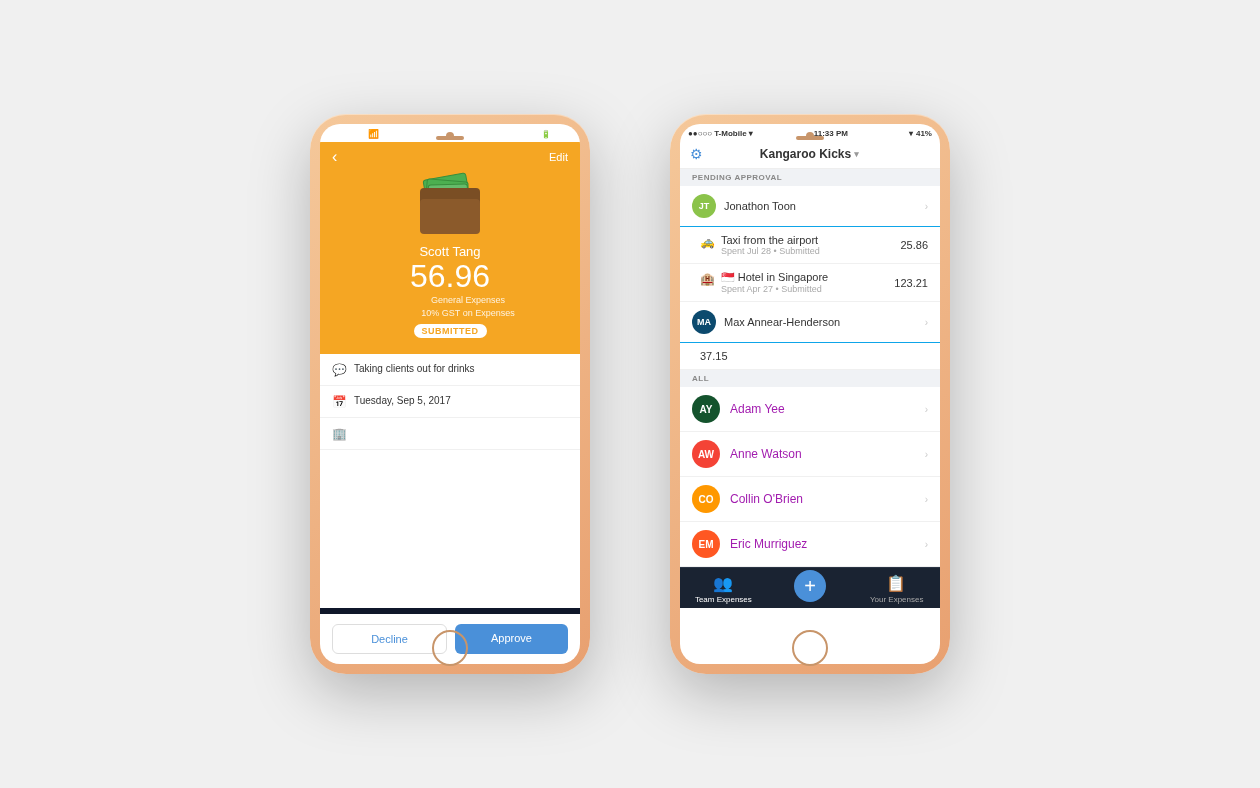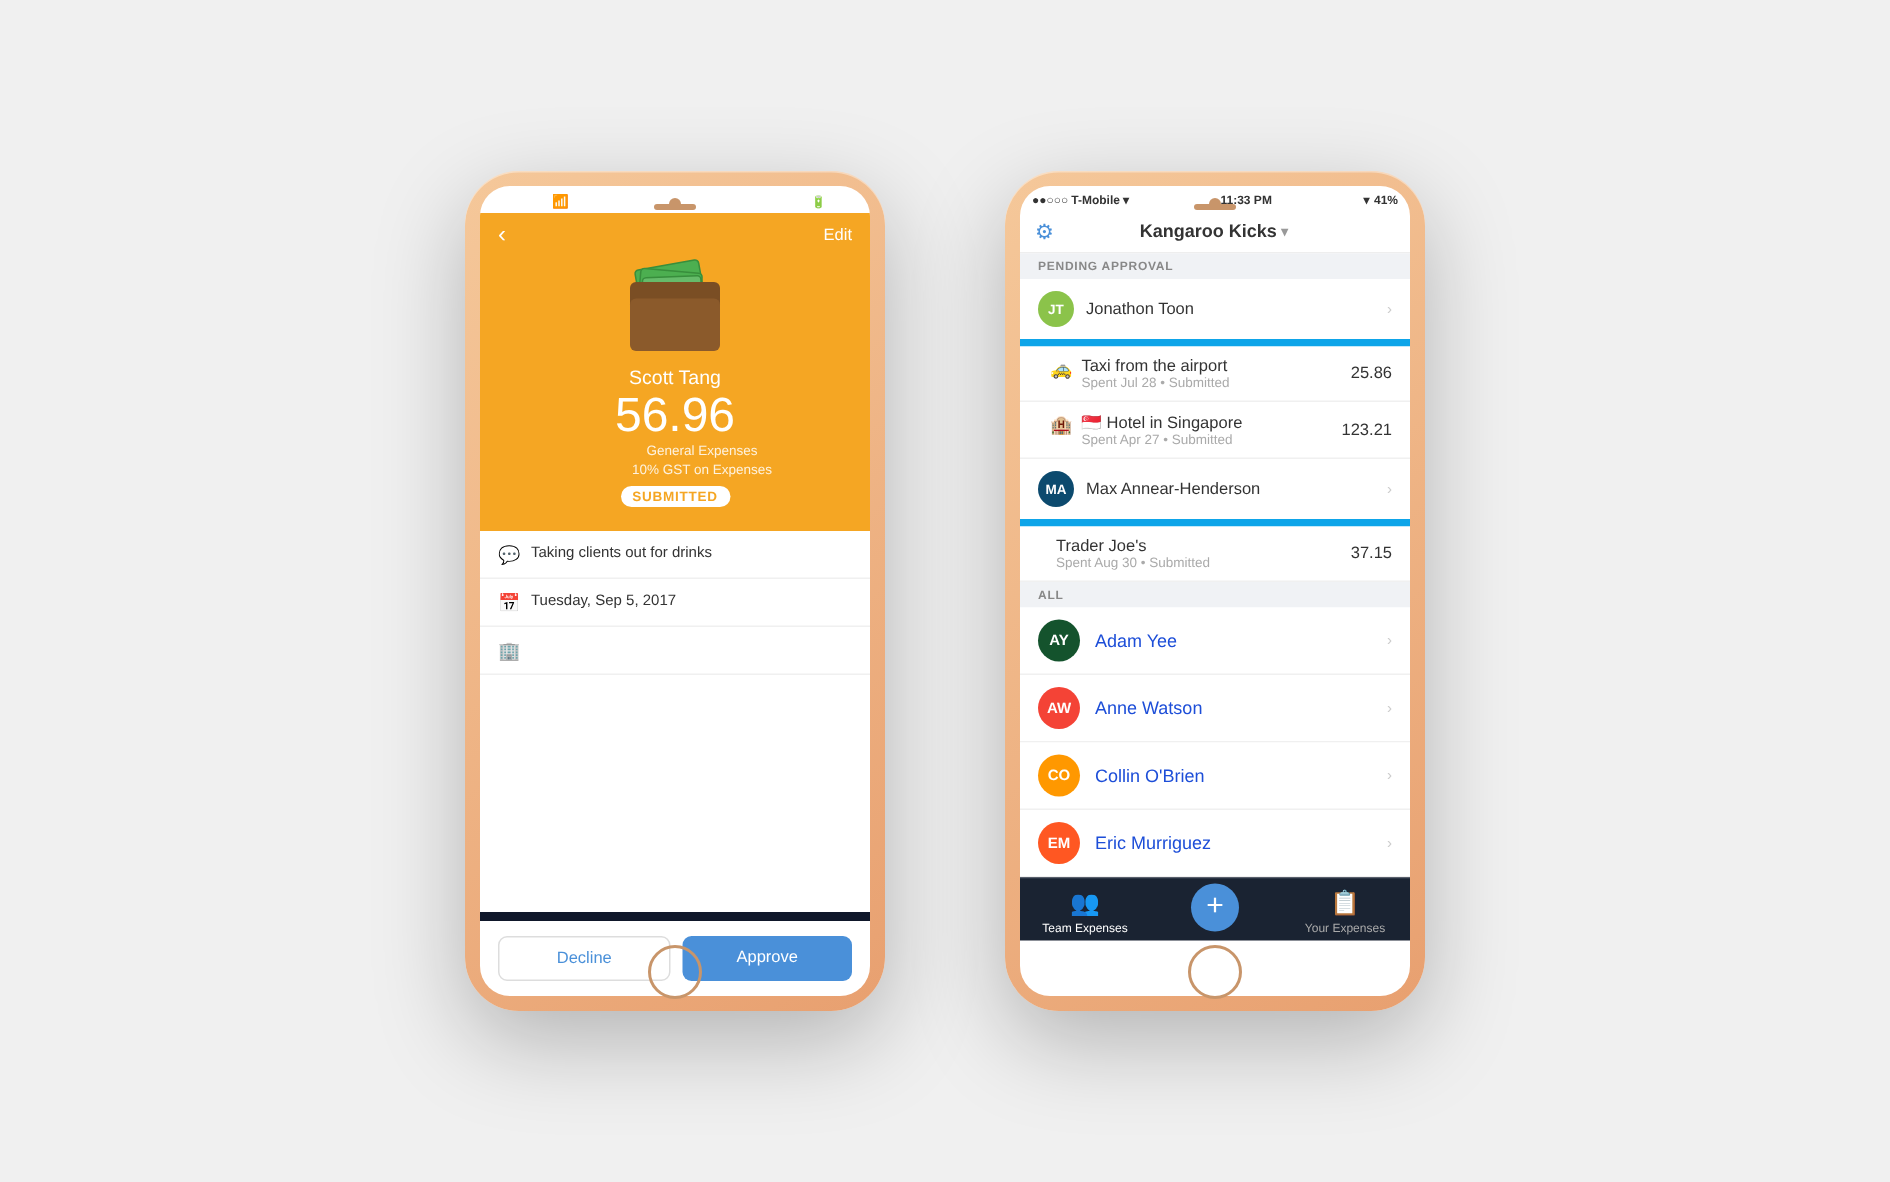--- a/index.html
+++ b/index.html
@@ -264,21 +264,21 @@
       font-size: 8px;
       font-weight: 600;
       color: #888;
       letter-spacing: 0.5px;
     }
 
     .person-header {
       display: flex;
       align-items: center;
       padding: 8px 12px;
-      border-bottom: 5px solid #0ea5e9;
+      border-bottom: 1px solid #0ea5e9;
       gap: 8px;
       background: #fff;
     }
     .person-avatar-sm {
       width: 24px;
       height: 24px;
       border-radius: 50%;
       display: flex;
       align-items: center;
       justify-content: center;
@@ -324,21 +324,21 @@
       align-items: center;
       justify-content: center;
       font-size: 10px;
       font-weight: 700;
       color: #fff;
       flex-shrink: 0;
     }
     .person-name {
       flex: 1;
       font-size: 12px;
-      color: #1d4ed8;
+      color: #a21caf;
     }
 
     .tab-bar {
       display: flex;
       align-items: center;
       justify-content: space-around;
       background: #1a2332;
       padding: 6px 0 4px;
       border-top: 1px solid #2a3444;
     }
@@ -492,24 +492,20 @@
         </div>
         <div class="expense-row-amount">123.21</div>
       </div>
 
       <div class="person-header">
         <div class="person-avatar-sm" style="background:#0c4a6e">MA</div>
         <span class="person-name-row">Max Annear-Henderson</span>
         <span class="chevron">›</span>
       </div>
       <div class="expense-row">
-        <div class="expense-row-info" style="padding-left:4px">
-          <div class="expense-row-name">Trader Joe's</div>
-          <div class="expense-row-meta">Spent Aug 30 • Submitted</div>
-        </div>
         <div class="expense-row-amount">37.15</div>
       </div>
 
       <div class="section-header">ALL</div>
 
       <div class="all-list">
         <div class="person-row">
           <div class="person-avatar-lg" style="background:#14532d">AY</div>
           <span class="person-name">Adam Yee</span>
           <span class="chevron">›</span>

